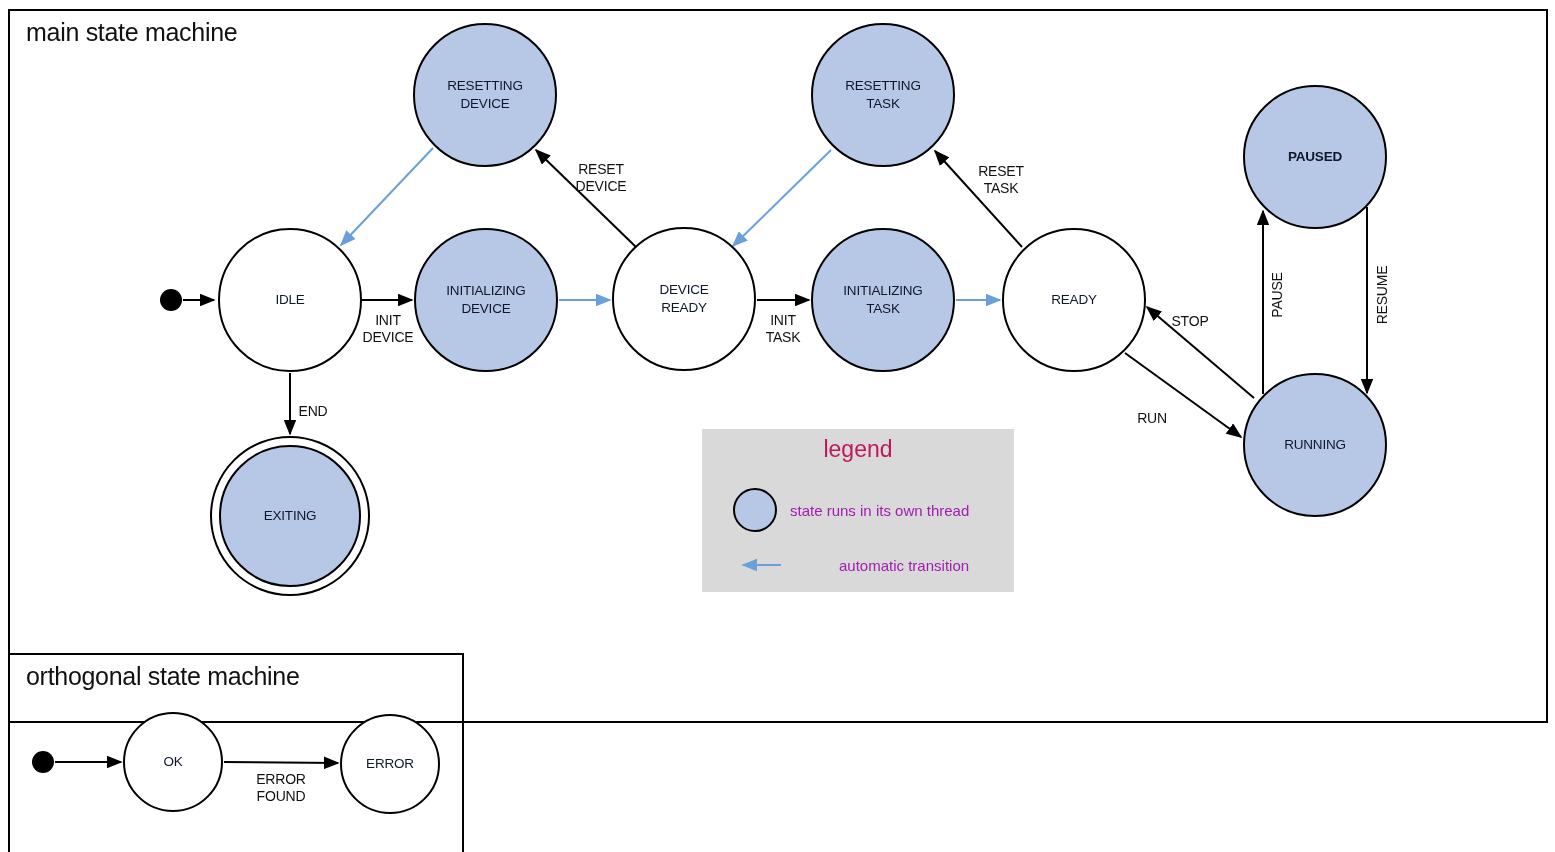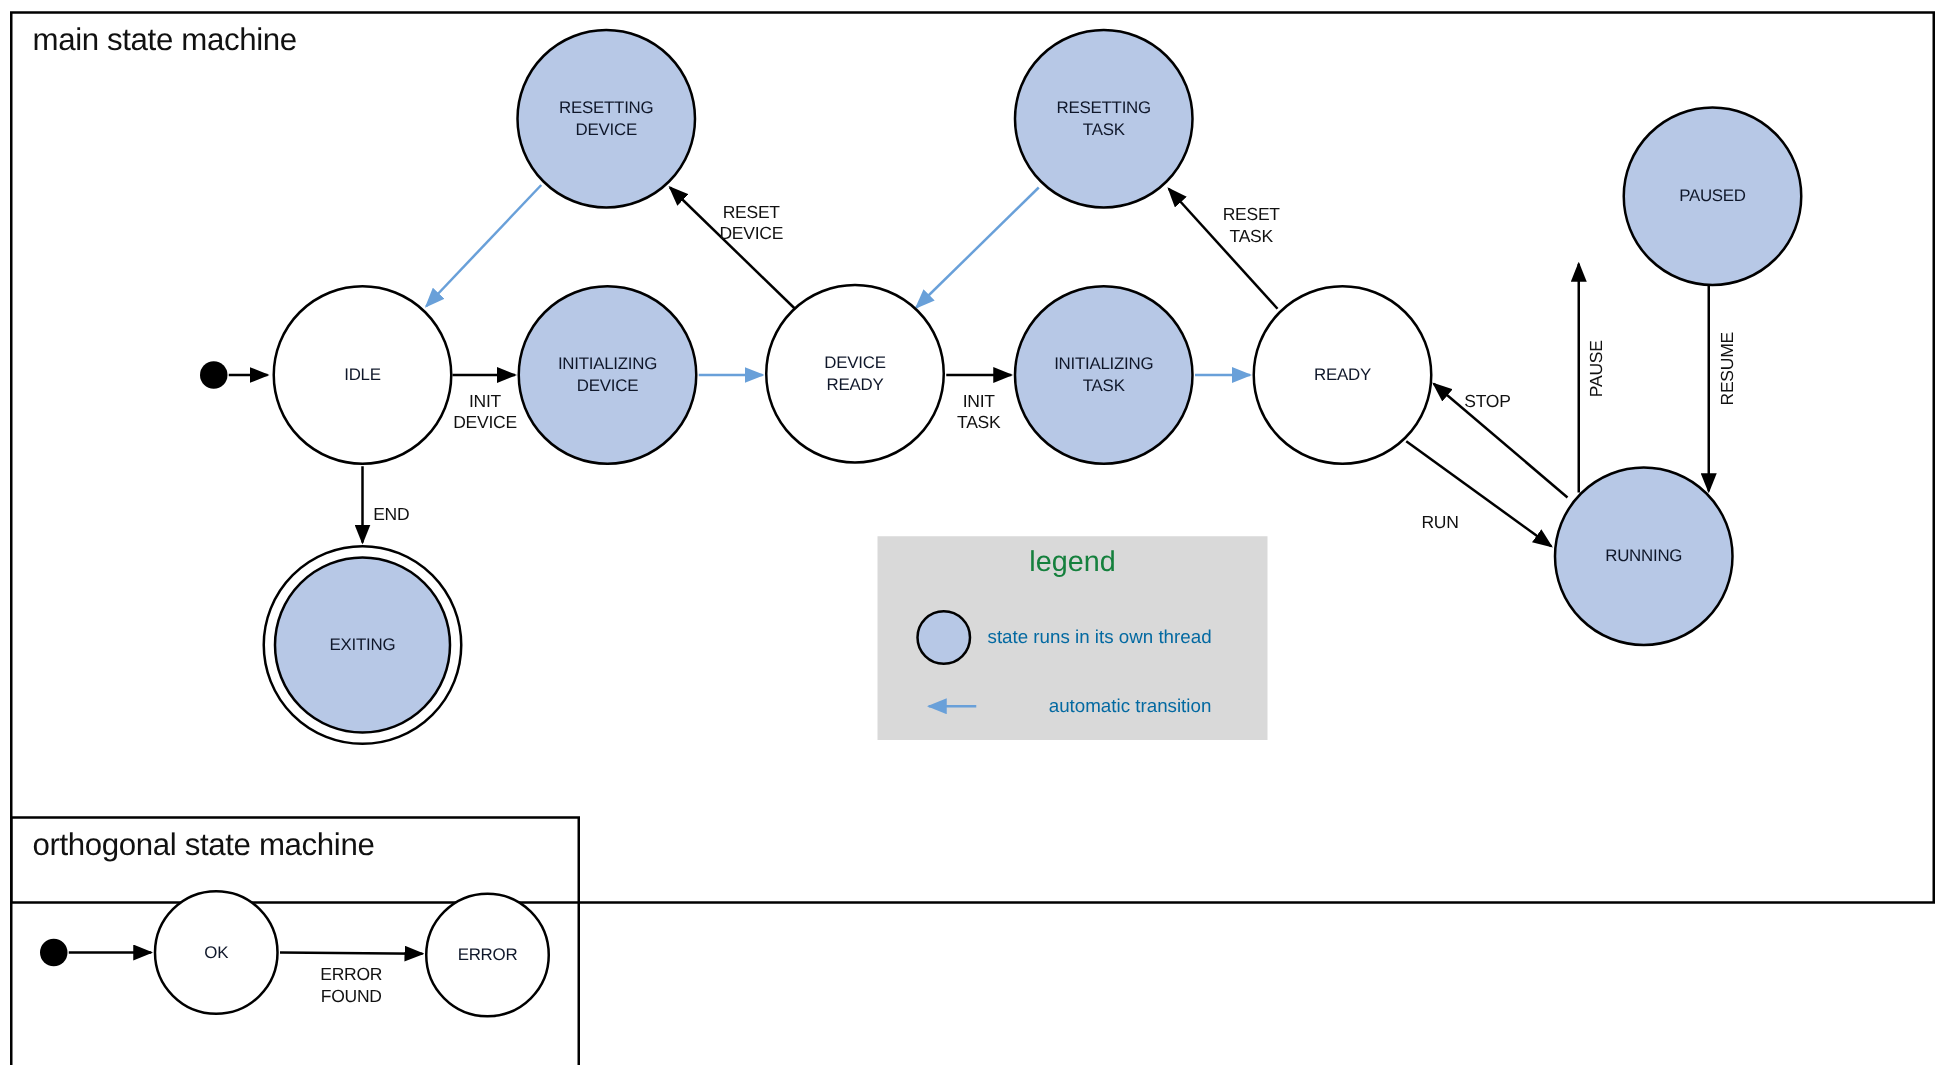--- a/index.html
+++ b/index.html
@@ -14,26 +14,26 @@
   .state{position:absolute;border:2px solid #000;border-radius:50%;box-sizing:border-box;
          display:flex;align-items:center;justify-content:center;text-align:center;
          font-size:13.5px;letter-spacing:-0.2px;color:#0f172a;white-space:pre-line;line-height:1.3;background:#fff;}
   .state.thread{background:var(--thread-fill);}
   .ring{position:absolute;border:2px solid #000;border-radius:50%;box-sizing:border-box;background:#fff;}
   .initial{position:absolute;background:#000;border-radius:50%;}
   .edge-label{position:absolute;font-size:14px;letter-spacing:-0.2px;color:#111;text-align:center;
               white-space:pre-line;line-height:1.2;transform:translate(-50%,-50%);}
   .edge-label.rot{transform:translate(-50%,-50%) rotate(-90deg);}
   #legend{position:absolute;box-sizing:border-box;background:var(--legend-bg);}
-  .legend-title{position:absolute;left:0;right:0;top:7px;text-align:center;font-size:23px;color:#15803d;}
+  .legend-title{position:absolute;left:0;right:0;top:7px;text-align:center;font-size:23px;color:#be185d;}
   .legend-sym-circle{position:absolute;left:31px;top:59px;width:44px;height:44px;border:2px solid #000;
                      border-radius:50%;background:var(--thread-fill);box-sizing:border-box;}
   .legend-sym-arrow{position:absolute;left:29px;top:129px;}
   .legend-sym-arrow line{stroke:var(--auto);stroke-width:2px;}
-  .legend-item-text{position:absolute;font-size:15px;color:#0369a1;transform:translateY(-50%);white-space:nowrap;}
+  .legend-item-text{position:absolute;font-size:15px;color:#a21caf;transform:translateY(-50%);white-space:nowrap;}
   .lt1{left:88px;top:81px;} .lt2{left:91px;top:136px;margin-left:46px;}
 </style>
 </head>
 <body>
 
 <div id="stage">
 
   <div class="panel" id="panel-0" style="left: 8px; top: 9px; width: 1540px; height: 714px;">
     <div class="panel-title">main state machine</div>
   </div>
@@ -86,21 +86,21 @@
 DEVICE</div>
       <div class="state thread" style="left: 414px; top: 228px; height: 144px; width: 144px;">INITIALIZING
 DEVICE</div>
       <div class="state" style="left: 612px; top: 227px; height: 144px; width: 144px;">DEVICE
 READY</div>
       <div class="state thread" style="left: 811px; top: 23px; height: 144px; width: 144px;">RESETTING
 TASK</div>
       <div class="state thread" style="left: 811px; top: 228px; height: 144px; width: 144px;">INITIALIZING
 TASK</div>
       <div class="state" style="left: 1002px; top: 228px; height: 144px; width: 144px;">READY</div>
-      <div class="state thread" style="left: 1298px; top: 85px; height: 144px; width: 144px;">PAUSED</div>
+      <div class="state thread" style="left: 1243px; top: 85px; height: 144px; width: 144px; font-weight: bold;">PAUSED</div>
       <div class="state thread" style="left: 1243px; top: 373px; height: 144px; width: 144px;">RUNNING</div>
       <div class="ring" style="left: 210px; top: 436px; height: 160px; width: 160px;"></div>
       <div class="state thread" style="left: 219px; top: 445px; height: 142px; width: 142px;">EXITING</div>
       <div class="initial" style="left: 32px; top: 751px; height: 22px; width: 22px;"></div>
       <div class="state" style="left: 123px; top: 712px; height: 100px; width: 100px;">OK</div>
       <div class="state" style="left: 340px; top: 714px; height: 100px; width: 100px;">ERROR</div>
     </div>
   <div id="labels">
       <div class="edge-label" style="left: 388px; top: 329px;">INIT
 DEVICE</div>

